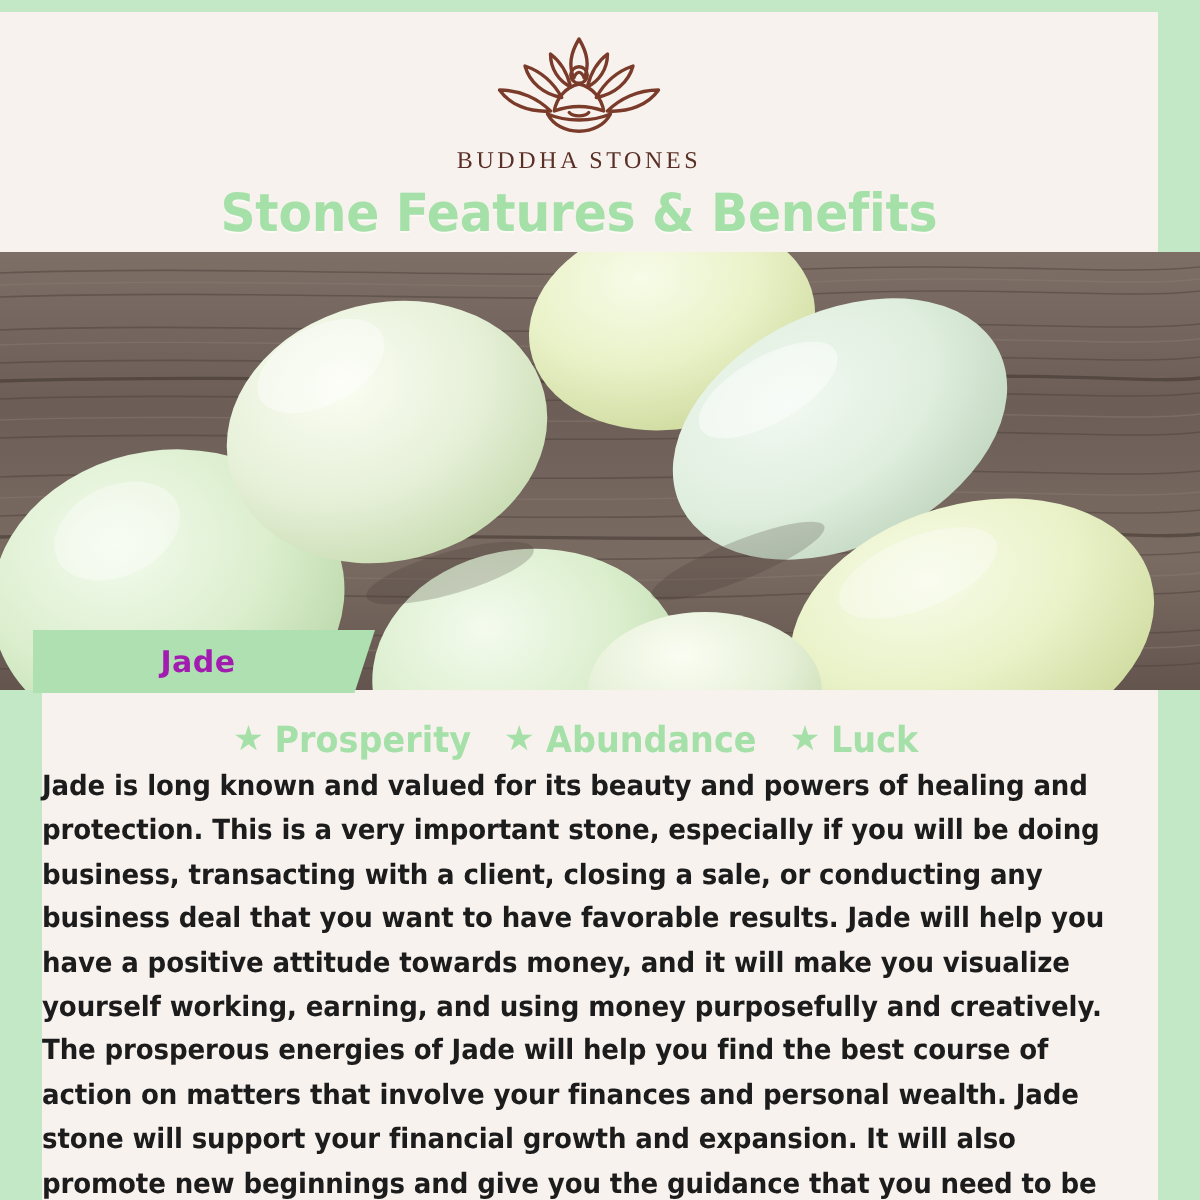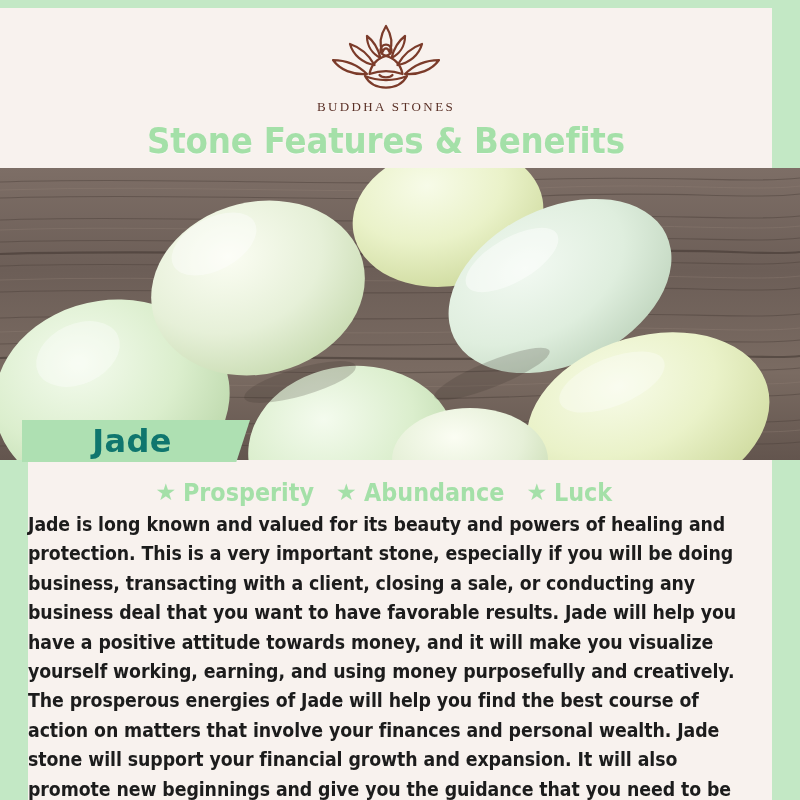--- a/index.html
+++ b/index.html
@@ -80,21 +80,21 @@
     display: flex;
     flex-direction: column;
     align-items: center;
   }
 
   .logo-mark { width: 150px; height: 70px; display: block; }
 
   .logo-text {
     margin-top: 7px;
     font-family: "Liberation Serif", serif;
-    font-size: 13px;
+    font-size: 16px;
     letter-spacing: 2.4px;
     color: #5a3026;
     font-weight: 400;
   }
 
   .poster-title {
     margin-top: 9px;
     font-family: "DejaVu Sans", sans-serif;
     font-weight: 700;
     font-size: 35px;
@@ -130,22 +130,22 @@
     background: #aee0b2;
     display: flex;
     align-items: center;
     justify-content: center;
     clip-path: polygon(0 0, 100% 0, 94% 100%, 0 100%);
     z-index: 4;
   }
   .name-ribbon span {
     font-family: "DejaVu Sans", sans-serif;
     font-weight: 700;
-    font-size: 32px;
-    color: #0f766e;
+    font-size: 20px;
+    color: #a21caf;
     letter-spacing: 0.3px;
     transform: translateX(-4px);
   }
 
   
   .benefits {
     position: absolute;
     left: 0;
     top: 476px;
     width: 772px;

